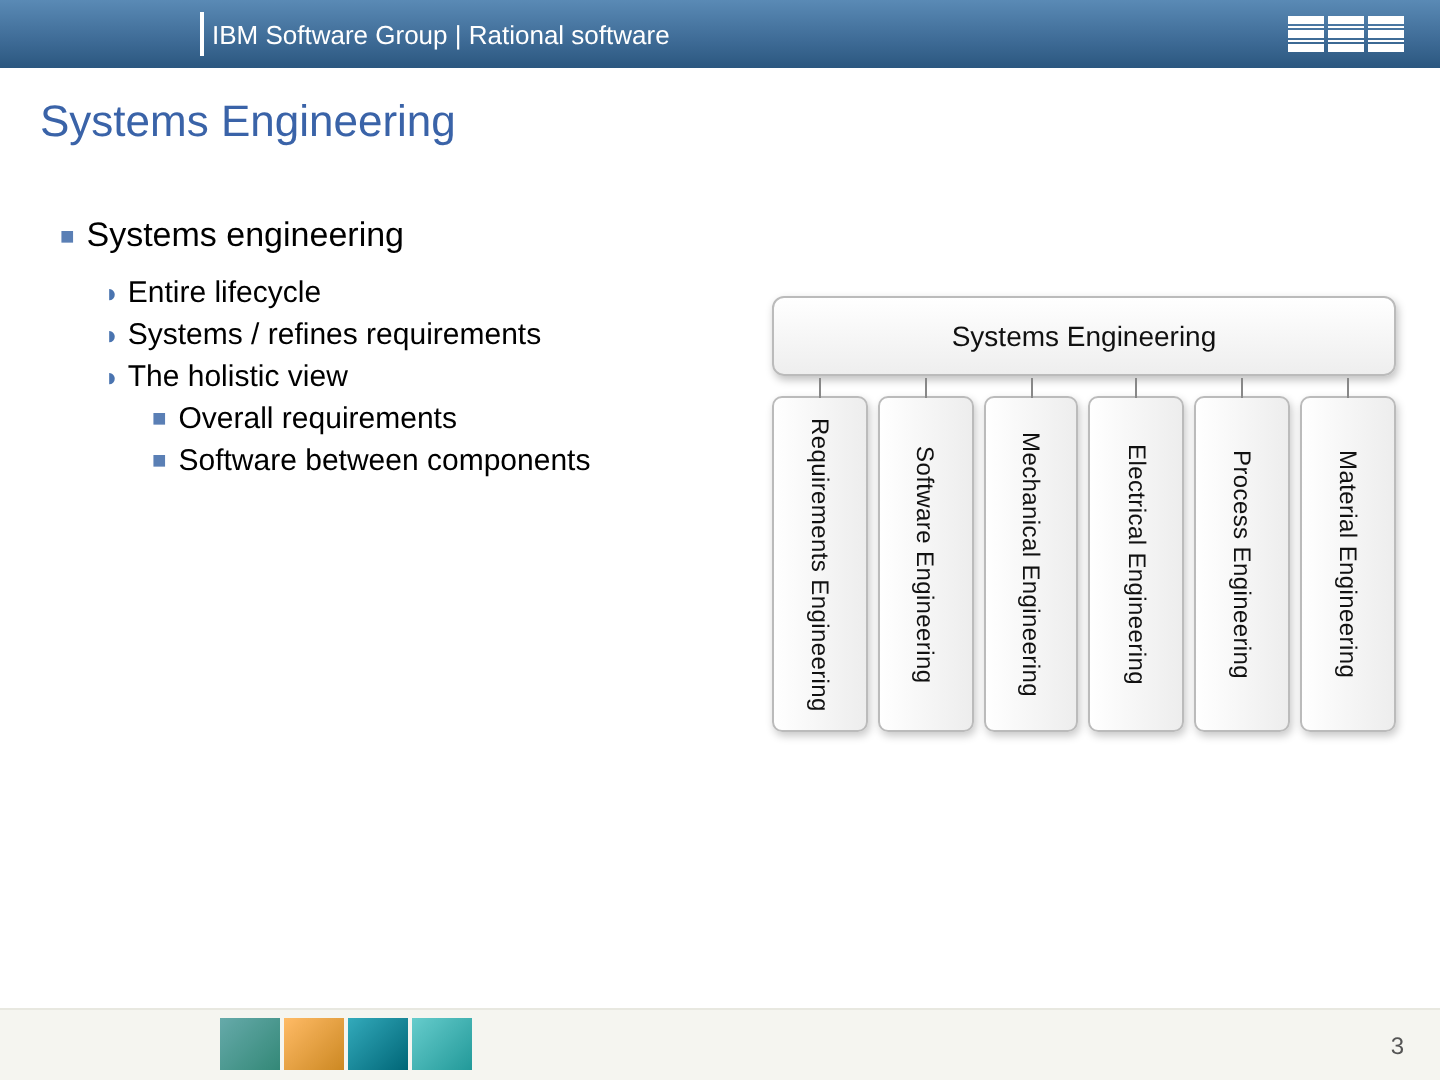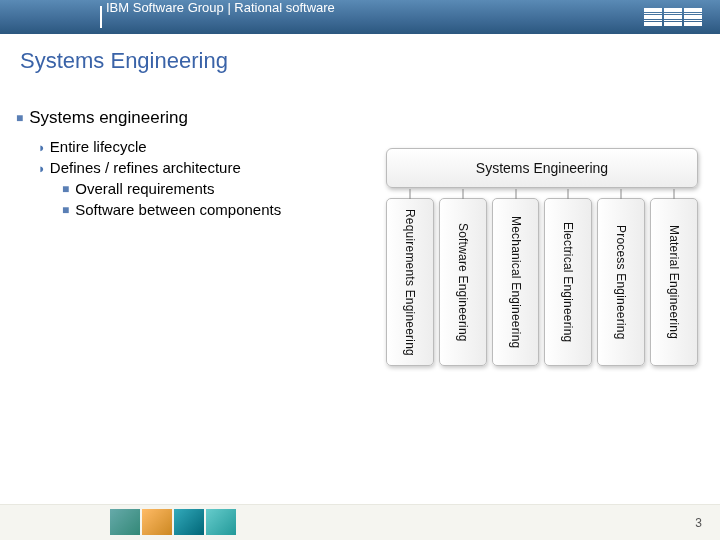--- a/index.html
+++ b/index.html
@@ -7,20 +7,21 @@
     width: 720px; height: 540px;
     font-family: Arial, Helvetica, sans-serif;
     background: #fff;
     position: relative;
     overflow: hidden;
   }
   .header {
     height: 34px;
     background: linear-gradient(to bottom, #5a8ab5 0%, #3e6b96 60%, #2b577f 100%);
     display: flex;
+    align-items: center;
     padding-left: 106px;
     position: relative;
   }
   .header-sep {
     position: absolute;
     left: 100px; top: 6px; bottom: 6px;
     width: 2px; background: #fff;
   }
   .header-title {
     color: #fff; font-size: 13px; font-weight: 400;
@@ -36,21 +37,21 @@
   .ibm-logo .bar { height: 1.5px; background: #fff; }
 
   .slide-title {
     color: #3a63a8;
     font-size: 22px;
     font-weight: 400;
     padding: 14px 0 0 20px;
   }
 
   .content {
-    padding: 34px 0 0 16px;
+    padding: 34px 0 0 30px;
     position: relative;
   }
   .lvl1 { font-size: 17px; font-weight: 400; margin-bottom: 10px; }
   .lvl2 { font-size: 15px; font-weight: 400; margin: 4px 4px 4px 22px; }
   .lvl3 { font-size: 15px; font-weight: 400; margin: 4px 0 4px 46px; }
   .sq { color: #5a7fb5; font-size: 12px; margin-right: 6px; vertical-align: 1px; }
   .ar { color: #4a74b0; font-size: 13px; margin-right: 4px; }
 
   .diagram {
     position: absolute;
@@ -160,21 +161,24 @@
 <div class="slide-title">Systems Engineering</div>
 
 <div class="content">
   <div class="lvl1">
     <span class="sq">■</span><span>Systems engineering</span>
   </div>
   <div class="lvl2">
     <span class="ar">◗</span><span>Entire lifecycle</span>
   </div>
   <div class="lvl2">
-    <span class="ar">◗</span><span>Defines / refines architecture</span>
+    <span class="ar">◗</span><span>Systems / refines requirements</span>
+  </div>
+  <div class="lvl2">
+    <span class="ar">◗</span><span>The holistic view</span>
   </div>
   <div class="lvl3">
     <span class="sq">■</span><span>Overall requirements</span>
   </div>
   <div class="lvl3">
     <span class="sq">■</span><span>Software between components</span>
   </div>
 </div>
 
 <div class="diagram">

